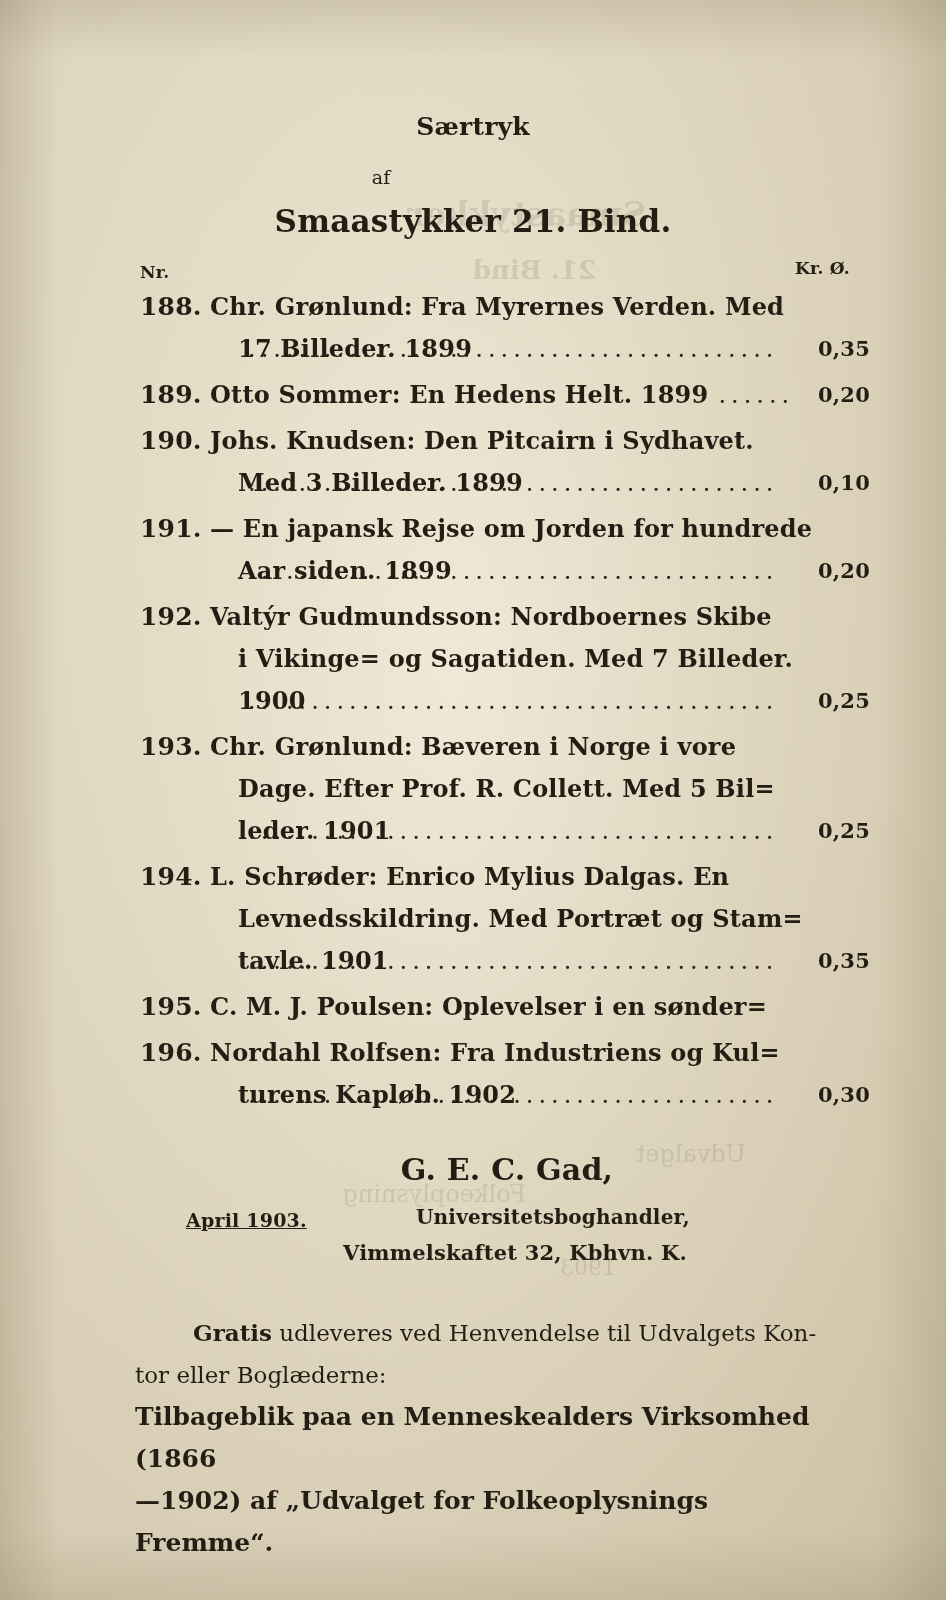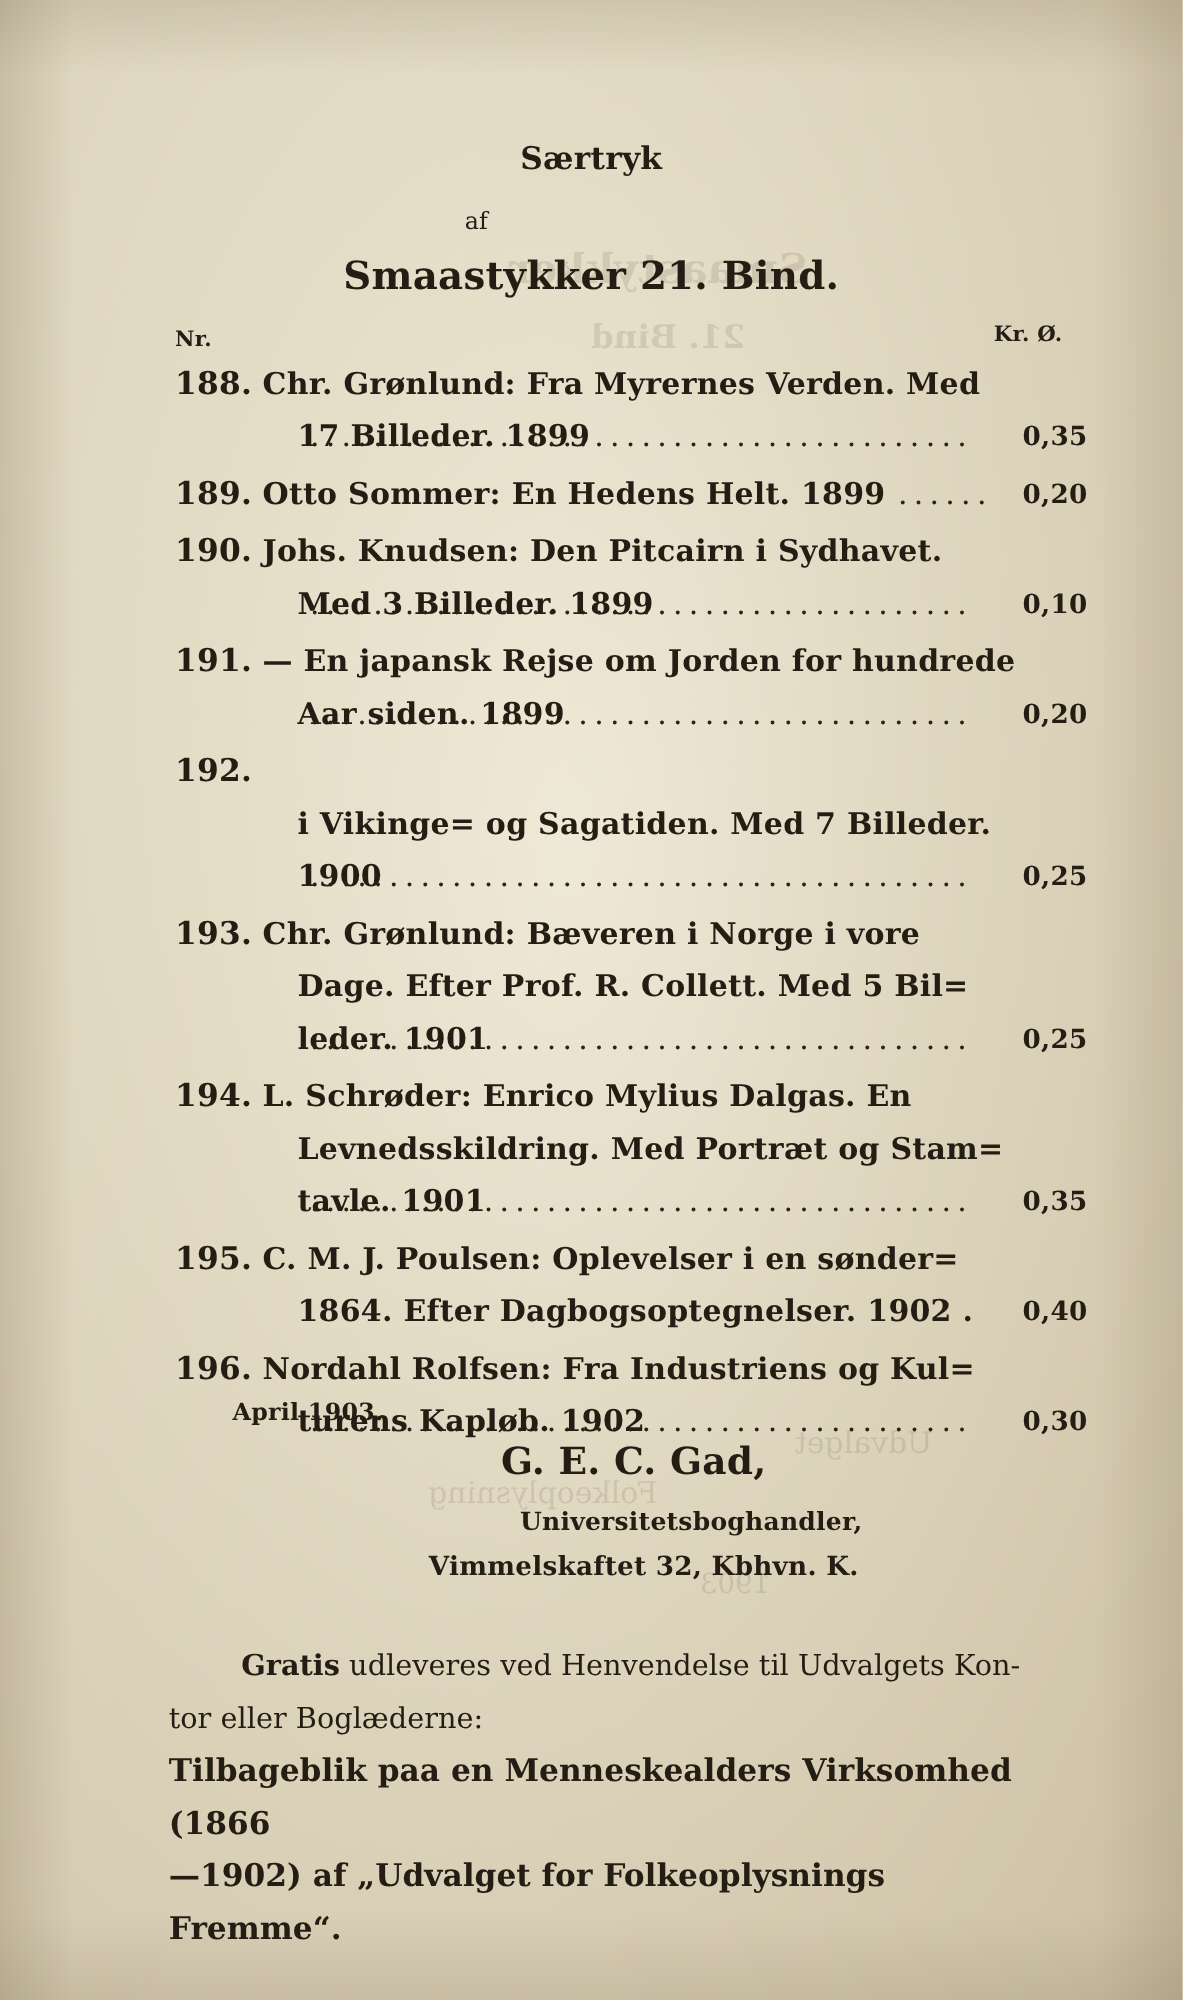--- a/index.html
+++ b/index.html
@@ -145,23 +145,24 @@
   .price {
     position: absolute;
     right: -10px;
     font-size: 21px;
     text-align: right;
     width: 70px;
   }
 
   .date-line {
     position: absolute;
-    top: 1119px;
+    top: 1209px;
     left: 186px;
     font-size: 19px;
+    text-decoration: underline;
   }
   .publisher {
     position: absolute;
     top: 1152px;
     left: 0;
     width: 946px;
     text-align: center;
     font-size: 30px;
     padding-left: 68px;
     box-sizing: border-box;
@@ -260,20 +261,21 @@
         </div>
         <div class="line" style="">
           <span class="txt fraktur ind">Aar siden.  1899</span>
           <span class="dots" style="left: 108px;">..........................................</span>
           <span class="price fraktur">0,20</span>
         </div>
       </div>
       <div class="entry">
         <div class="line">
           <span class="num fraktur">192.</span>
+          <span class="txt fraktur"><span class="bold">Valtýr Gudmundsson:</span> Nordboernes Skibe</span>
         </div>
         <div class="line">
           <span class="txt fraktur ind">i Vikinge= og Sagatiden.  Med 7 Billeder.</span>
         </div>
         <div class="line" style="">
           <span class="txt fraktur ind">1900</span>
           <span class="dots" style="left: 108px;">..........................................</span>
           <span class="price fraktur">0,25</span>
         </div>
       </div>
@@ -302,24 +304,20 @@
         <div class="line" style="">
           <span class="txt fraktur ind">tavle.  1901</span>
           <span class="dots" style="left: 108px;">..........................................</span>
           <span class="price fraktur">0,35</span>
         </div>
       </div>
       <div class="entry">
         <div class="line">
           <span class="num fraktur">195.</span>
           <span class="txt fraktur"><span class="bold">C. M. J. Poulsen:</span> Oplevelser i en sønder=</span>
-        </div>
-        <div class="line" style="">
-          <span class="txt fraktur ind">1864.  Efter Dagbogsoptegnelser.  1902 .</span>
-          <span class="price fraktur">0,40</span>
         </div>
       </div>
       <div class="entry">
         <div class="line">
           <span class="num fraktur">196.</span>
           <span class="txt fraktur"><span class="bold">Nordahl Rolfsen:</span> Fra Industriens og Kul=</span>
         </div>
         <div class="line" style="">
           <span class="txt fraktur ind">turens Kapløb.  1902</span>
           <span class="dots" style="left: 108px;">..........................................</span>

